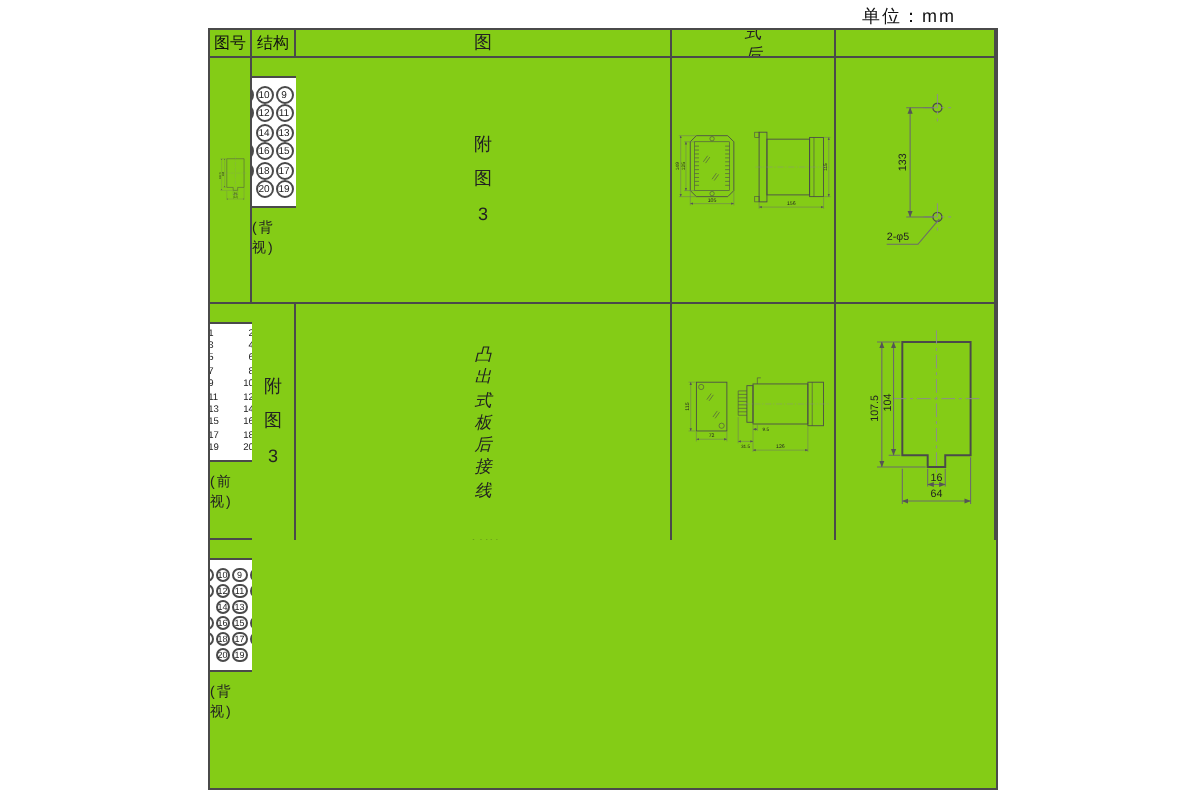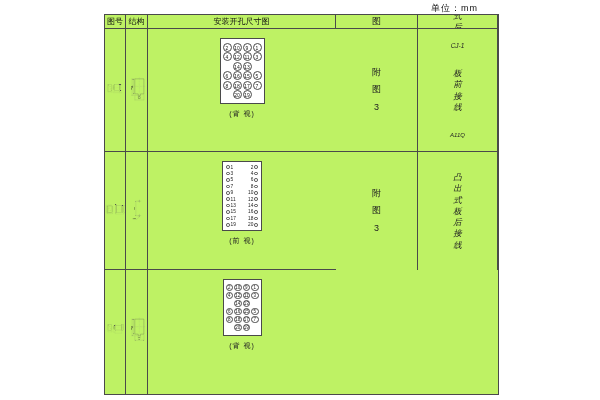--- a/index.html
+++ b/index.html
@@ -2,21 +2,21 @@
 <html><head>
 <meta charset="utf-8">
 <style>
   html,body{margin:0;padding:0;background:#e8e8e8;}
   .sheet{position:relative;width:600px;height:400px;background:#ffffff;
          font-family:"Liberation Sans","DejaVu Sans",sans-serif;color:#222;overflow:hidden;}
   .unit{position:absolute;top:2px;left:431px;font-size:9px;letter-spacing:1px;color:#111;}
   .dtable{position:absolute;left:104px;top:14px;width:393px;height:379px;
           border:1px solid #4a4a4a;display:grid;
           grid-template-columns:21px 22px 188px 82px 1fr;
-          grid-template-rows:14px 123px 118px 1fr;background:#bef264;}
+          grid-template-rows:14px 123px 118px 1fr;background:#84cc16;}
   .cell{border-right:1px solid #4a4a4a;border-bottom:1px solid #4a4a4a;
         display:flex;align-items:center;justify-content:center;overflow:hidden;box-sizing:border-box;}
   .cell.last{border-right:none;}
   .cell.bottomrow{border-bottom:none;}
   .hcell{font-size:8px;white-space:nowrap;color:#111;}
   .vchars{width:11px;word-break:break-all;text-align:center;}
   .figlabel{font-size:9px;line-height:1.9;}
   .structcell{flex-direction:column;gap:19px;font-style:italic;}
   .model{font-size:6.5px;white-space:nowrap;}
   .desc{font-size:8.5px;line-height:1.32;}
@@ -47,21 +47,20 @@
 <body>
 
 <div class="sheet">
 
   <div class="unit">单位：mm</div>
 
   <div class="dtable">
 
     <div class="cell hcell">图号</div>
     <div class="cell hcell">结构</div>
-    <div class="cell hcell">安装开孔尺寸图</div>
 
     <div class="cell">
       <div class="vchars figlabel">附图3</div>
     </div>
 
     <div class="cell structcell">
       <div class="model">CJ-1</div>
       <div class="vchars desc">嵌入式后接线</div>
       <div class="code">A11K</div>
     </div>
@@ -160,25 +159,20 @@
             <span class="tg-circ empty"></span>
           </div>
         </div>
       <div class="tcaption">(背 视)</div>
     </div>
 
     <div class="cell">
       <div class="vchars figlabel">附图3</div>
     </div>
 
-    <div class="cell structcell">
-      <div class="model">CJ-1</div>
-      <div class="vchars desc">板前接线</div>
-      <div class="code">A11Q</div>
-    </div>
 
     <div class="cell drawcell">
       <svg width="186" height="116" viewBox="0 0 186 116">
         <g>
           <path class="obj" d="M28 14 H64 L71 21 V77 L64 84 H28 L21 77 V21 Z"></path>
           <circle class="obj thin" cx="46" cy="17.5" r="2.5"></circle>
           <circle class="obj thin" cx="46" cy="80.5" r="2.5"></circle>
           <rect class="obj thin" x="26" y="21" width="40" height="56"></rect>
           <path class="obj thin" d="M26 26 h5 M26 30.5 h5 M26 35 h5 M26 39.5 h5 M26 44 h5 M26 48.5 h5 M26 53 h5 M26 57.5 h5 M26 62 h5 M26 66.5 h5 M26 71 h5"></path>
           <path class="obj thin" d="M61 26 h5 M61 30.5 h5 M61 35 h5 M61 39.5 h5 M61 44 h5 M61 48.5 h5 M61 53 h5 M61 57.5 h5 M61 62 h5 M61 66.5 h5 M61 71 h5"></path>

